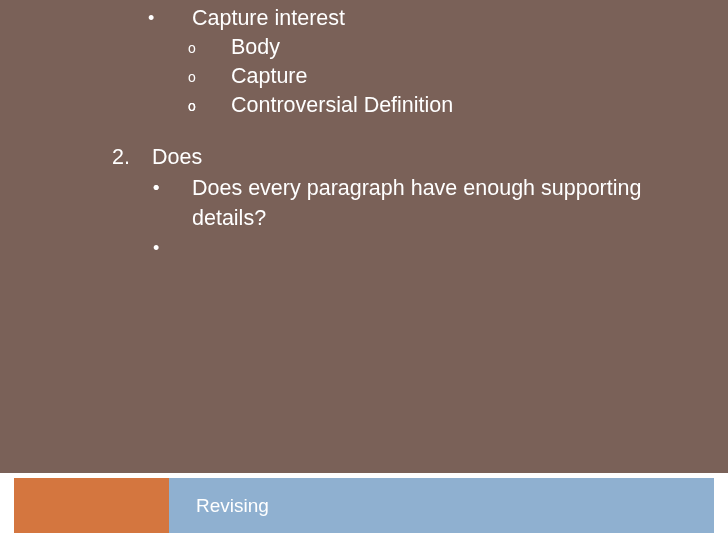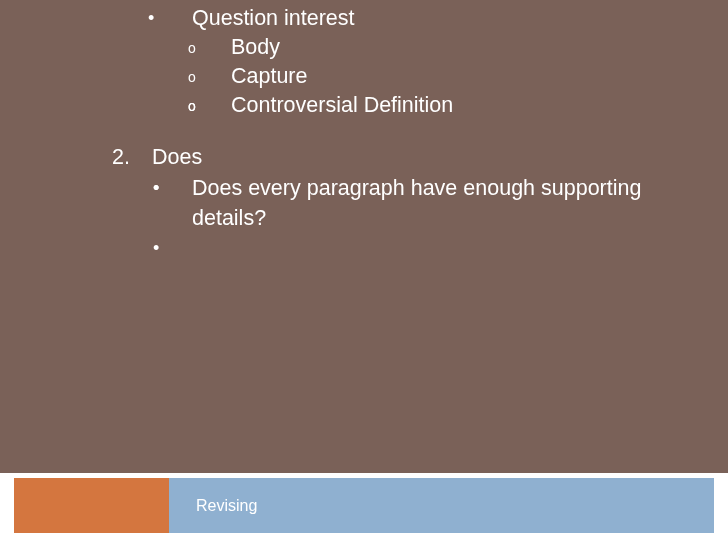--- a/index.html
+++ b/index.html
@@ -115,21 +115,21 @@
     bottom: 13px;
     width: 545px;
     height: 55px;
     background: #8fb0d0;
   }
   .footer-text {
     position: absolute;
     left: 196px;
     bottom: 26px;
     color: #ffffff;
-    font-size: 16px;
+    font-size: 19px;
     line-height: 28px;
   }
   .white-strip-top {
     position: absolute;
     left: 0;
     bottom: 68px;
     width: 728px;
     height: 5px;
     background: #ffffff;
   }
@@ -161,21 +161,21 @@
 </head>
 <body>
 
 <div class="slide">
 
   <div class="content">
 
     <ul>
       <li class="lvl1">
         <span class="bullet">•</span>
-        <span>Question interest</span>
+        <span>Capture interest</span>
       </li>
       <li class="lvl2">
         <span class="bullet">o</span>
         <span>Body</span>
       </li>
       <li class="lvl2">
         <span class="bullet">o</span>
         <span>Capture</span>
       </li>
       <li class="lvl2">

